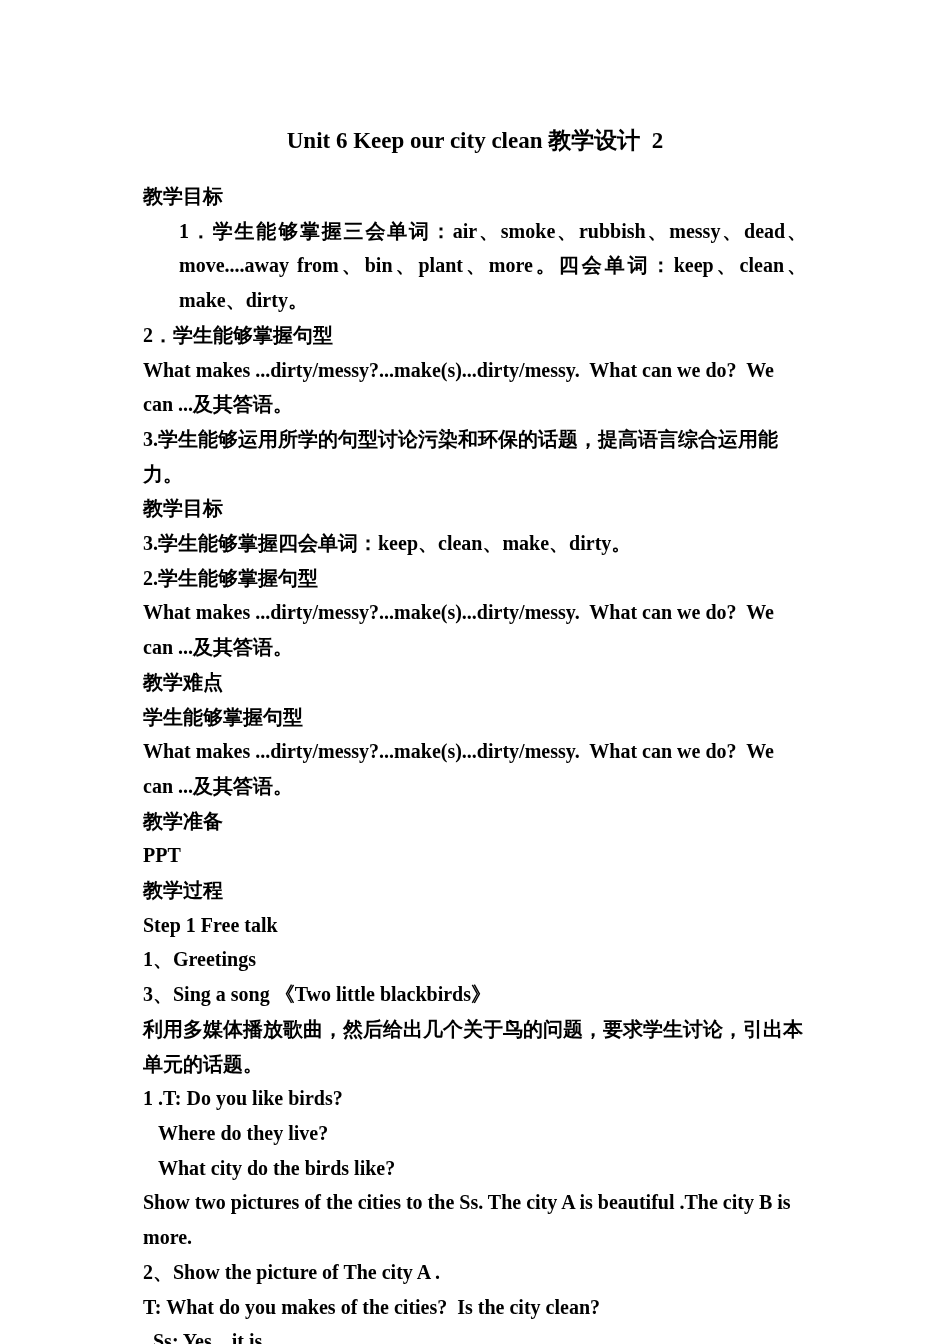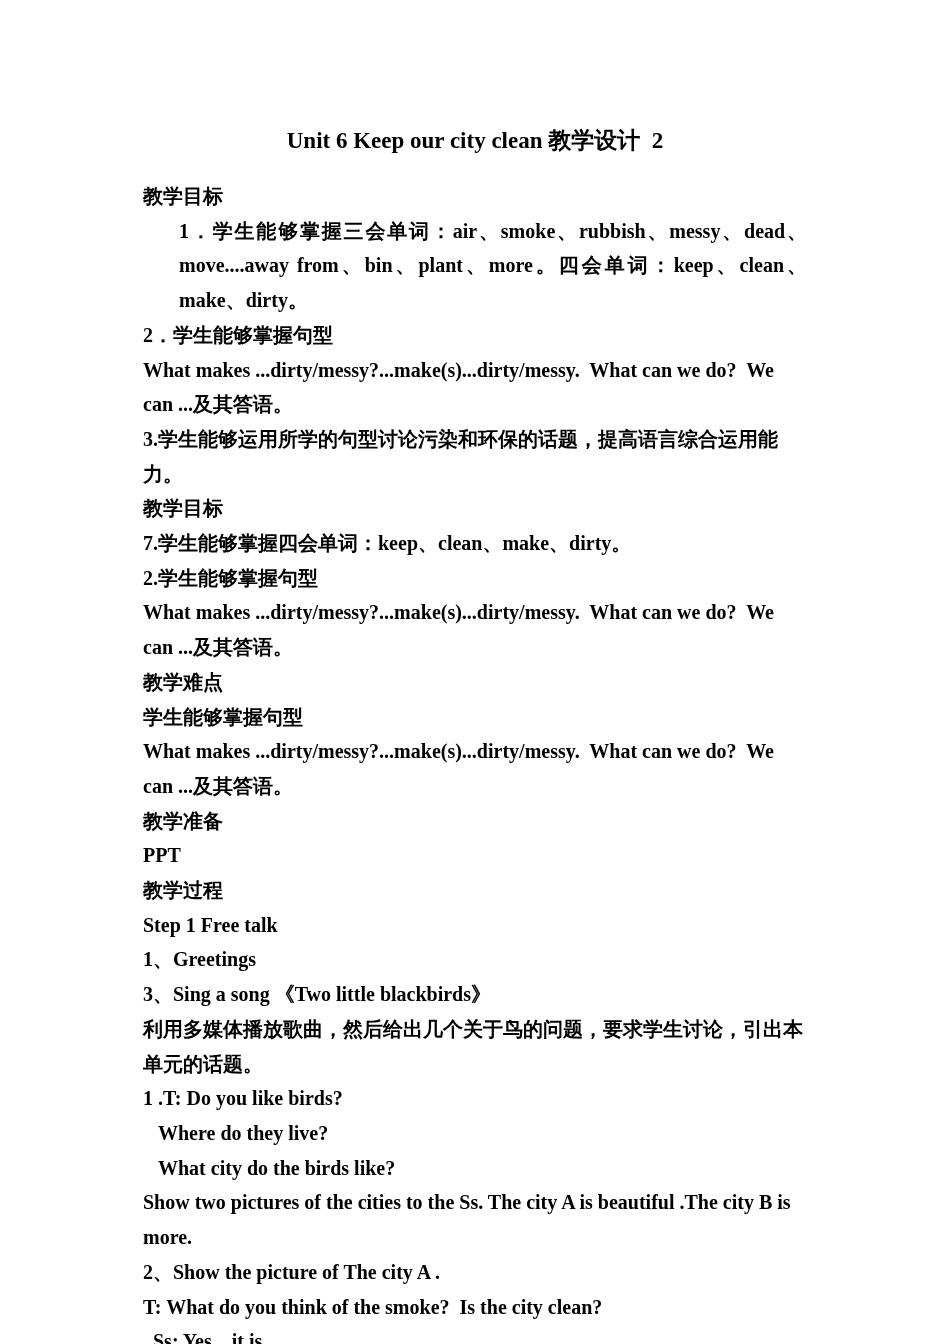--- a/index.html
+++ b/index.html
@@ -45,35 +45,35 @@
 
 <div class="page">
   <h1 class="doc-title">Unit 6 Keep our city clean 教学设计  2</h1>
   <div class="doc-body">
       <p class="para">教学目标</p>
       <p class="para justify">1．学生能够掌握三会单词：air、smoke、rubbish、messy、dead、move....away from、bin、plant、more。四会单词：keep、clean、make、dirty。</p>
       <p class="para">2．学生能够掌握句型</p>
       <p class="para">What makes ...dirty/messy?...make(s)...dirty/messy.  What can we do?  We can ...及其答语。</p>
       <p class="para">3.学生能够运用所学的句型讨论污染和环保的话题，提高语言综合运用能力。</p>
       <p class="para">教学目标</p>
-      <p class="para">7.学生能够掌握四会单词：keep、clean、make、dirty。</p>
+      <p class="para">3.学生能够掌握四会单词：keep、clean、make、dirty。</p>
       <p class="para">2.学生能够掌握句型</p>
       <p class="para">What makes ...dirty/messy?...make(s)...dirty/messy.  What can we do?  We can ...及其答语。</p>
       <p class="para">教学难点</p>
       <p class="para">学生能够掌握句型</p>
       <p class="para">What makes ...dirty/messy?...make(s)...dirty/messy.  What can we do?  We can ...及其答语。</p>
       <p class="para">教学准备</p>
       <p class="para">PPT</p>
       <p class="para">教学过程</p>
       <p class="para">Step 1 Free talk</p>
       <p class="para">1、Greetings</p>
       <p class="para">3、Sing a song 《Two little blackbirds》</p>
       <p class="para">利用多媒体播放歌曲，然后给出几个关于鸟的问题，要求学生讨论，引出本单元的话题。</p>
       <p class="para">1 .T: Do you like birds?</p>
       <p class="para">   Where do they live?</p>
       <p class="para">   What city do the birds like?</p>
       <p class="para">Show two pictures of the cities to the Ss. The city A is beautiful .The city B is more.</p>
       <p class="para">2、Show the picture of The city A .</p>
-      <p class="para">T: What do you think of the smoke?  Is the city clean?</p>
+      <p class="para">T: What do you makes of the cities?  Is the city clean?</p>
       <p class="para">  Ss: Yes，it is.</p>
       <p class="para">Fill in the blanks.</p>
     </div>
 </div>
 
 </body></html>

